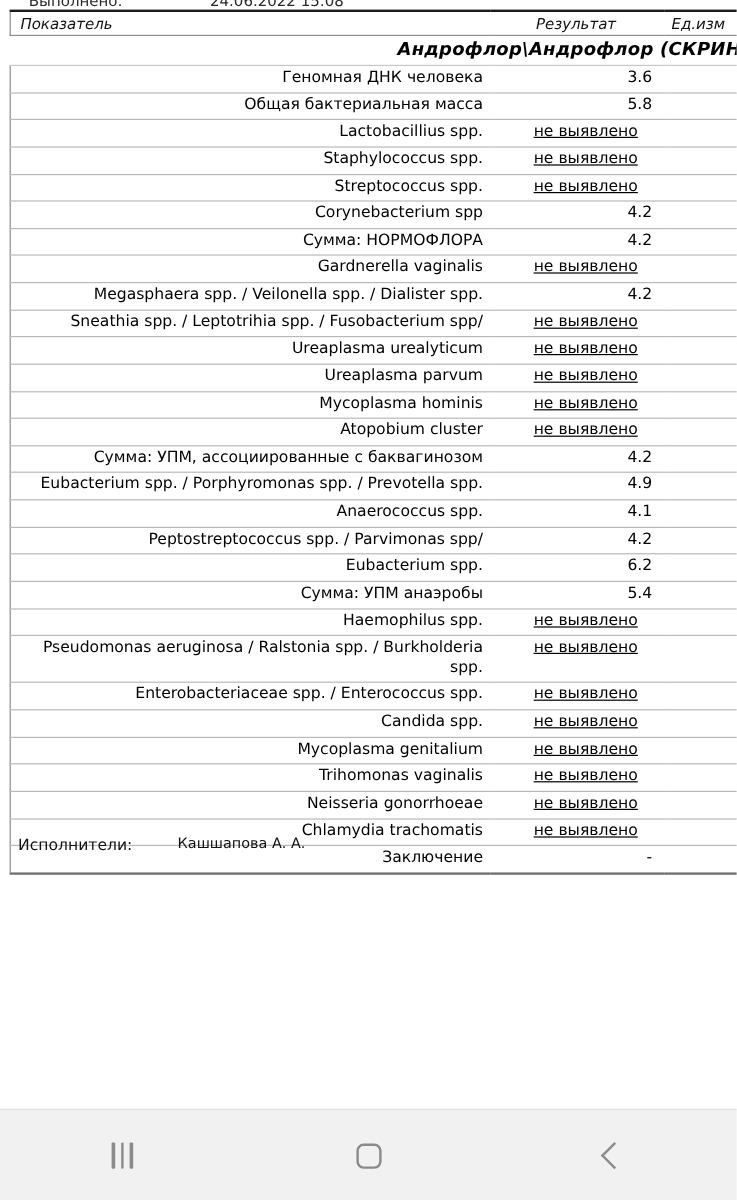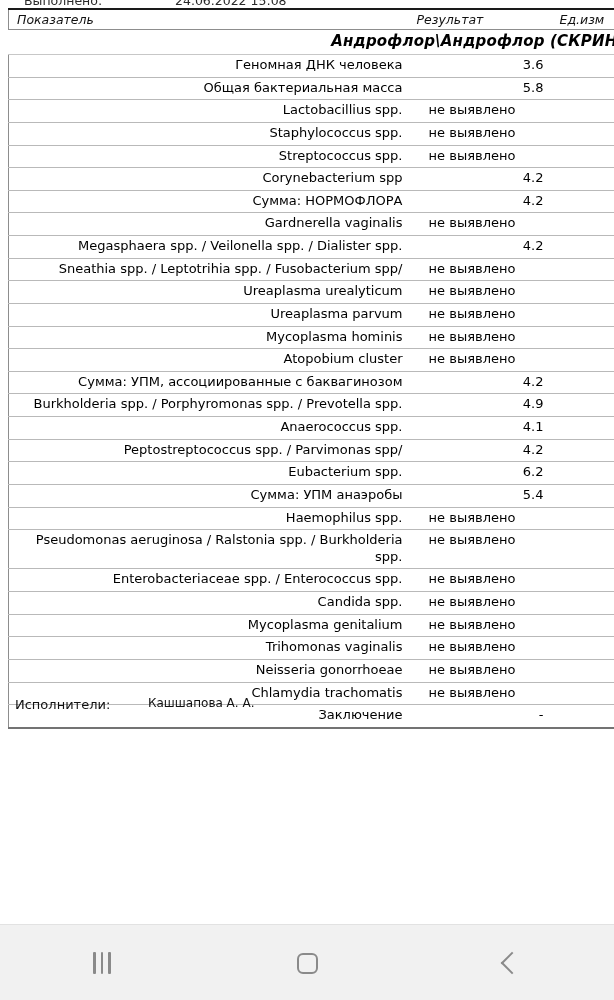--- a/index.html
+++ b/index.html
@@ -76,21 +76,21 @@
     font-weight: normal;
     font-size: 12.5px;
     color: #111;
     padding: 2px 6px 2px 8px;
     border-top: 2px solid #1a1a1a;
     border-bottom: 1px solid #8d8d8d;
     text-align: left;
     white-space: nowrap;
     margin-left: 46px;
   }
-  .tbl tr.hdr th.th-res { text-align: left; padding-right: 10px; }
+  .tbl tr.hdr th.th-res { text-align: center; padding-right: 10px; }
   .tbl tr.hdr th.th-unit { text-align: left; padding-left: 6px; }
 
   .tbl tr.grp td {
     font-weight: bold;
     font-style: italic;
     font-size: 15px;
     text-align: right;
     padding: 2px 4px 4px 8px;
     border-bottom: 1px solid #c7c7c7;
     white-space: nowrap;
@@ -102,21 +102,21 @@
     line-height: 1.28;
     font-size: 13px;
     text-align: right;
   }
   .tbl tr.row td.res {
     padding: 2px 10px 3px 4px;
     font-size: 13px;
     white-space: nowrap;
   }
   .tbl tr.row td.res.num  { text-align: right; margin-top: 40px; }
-  .tbl tr.row td.res.text { text-align: center; padding-right: 22px; }
+  .tbl tr.row td.res.text { text-align: right; padding-right: 22px; text-decoration: underline; }
   .tbl tr.row td.unit { padding: 2px 6px; }
 
   .tbl tr.last td { border-bottom: 2px solid #737373; }
 
   
   .tbl td.name, .tbl th.th-name {
     border-left: 1px solid #8d8d8d;
   }
 
   
@@ -293,21 +293,21 @@
           <td class="name">Atopobium cluster</td>
           <td class="res text">не выявлено</td>
           <td class="unit"></td>
         </tr>
         <tr class="row">
           <td class="name">Сумма: УПМ, ассоциированные с баквагинозом</td>
           <td class="res num">4.2</td>
           <td class="unit"></td>
         </tr>
         <tr class="row">
-          <td class="name">Burkholderia spp. / Porphyromonas spp. / Prevotella spp.</td>
+          <td class="name">Eubacterium spp. / Porphyromonas spp. / Prevotella spp.</td>
           <td class="res num">4.9</td>
           <td class="unit"></td>
         </tr>
         <tr class="row">
           <td class="name">Anaerococcus spp.</td>
           <td class="res num">4.1</td>
           <td class="unit"></td>
         </tr>
         <tr class="row">
           <td class="name">Peptostreptococcus spp. / Parvimonas spp/</td>

